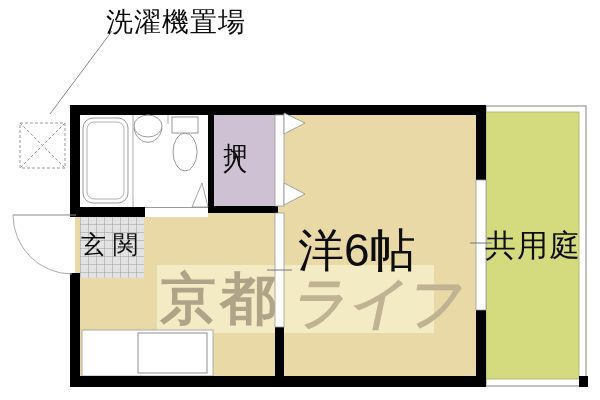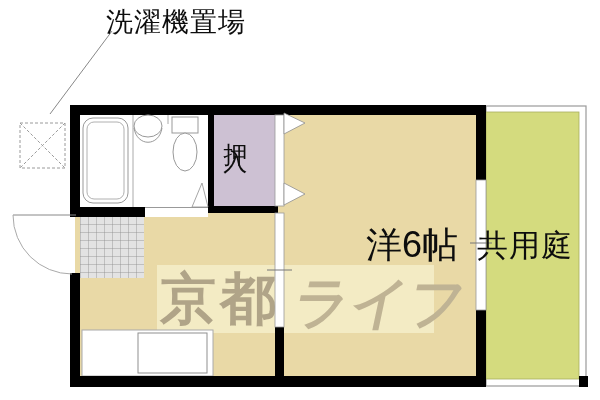--- a/index.html
+++ b/index.html
@@ -4,22 +4,22 @@
 <style>
   html,body{margin:0;padding:0;background:#fff;}
   #stage{position:relative;width:600px;height:400px;background:#ffffff;overflow:hidden;
          font-family:"Liberation Sans",sans-serif;}
   #plan-svg{position:absolute;left:0;top:0;}
   .lbl{position:absolute;color:#0d0d0d;font-weight:normal;line-height:1.05;white-space:nowrap;}
   .lbl-washer{left:106px;top:8px;font-size:27px;letter-spacing:1px;}
   .lbl-entrance{left:81px;top:231px;font-size:25px;letter-spacing:7px;}
   .lbl-closet{left:223px;top:124px;font-size:24px;letter-spacing:5px;
               writing-mode:vertical-rl;text-orientation:upright;}
-  .lbl-room{left:298px;top:226px;width:160px;font-size:36px;text-align:right;}
-  .lbl-garden{left:477px;top:230px;width:120px;font-size:31px;letter-spacing:1px;}
+  .lbl-room{left:298px;top:226px;width:160px;font-size:46px;text-align:left;}
+  .lbl-garden{left:461px;top:230px;width:120px;font-size:31px;letter-spacing:1px;text-align:right;}
 </style>
 </head>
 <body>
 
 <div id="stage">
 
   <svg id="plan-svg" width="600" height="400" viewBox="0 0 600 400">
     <defs>
       <pattern id="tilegrid" width="8" height="8" patternUnits="userSpaceOnUse">
         <rect width="8" height="8" fill="#e3e3e3"></rect>
@@ -107,16 +107,17 @@
 
     <g fill="none" stroke="#9a9a9a" stroke-width="1" stroke-dasharray="3,2">
       <rect x="20" y="123" width="45" height="45"></rect>
       <line x1="20" y1="123" x2="65" y2="168"></line>
       <line x1="65" y1="123" x2="20" y2="168"></line>
     </g>
     <line x1="50" y1="114" x2="112" y2="31" stroke="#888888" stroke-width="1"></line>
   </svg>
 
   <div class="lbl lbl-washer">洗濯機置場</div>
+  <div class="lbl lbl-entrance">玄関</div>
   <div class="lbl lbl-closet">押入</div>
   <div class="lbl lbl-room">洋6帖</div>
   <div class="lbl lbl-garden">共用庭</div>
 </div>
 
 </body></html>

